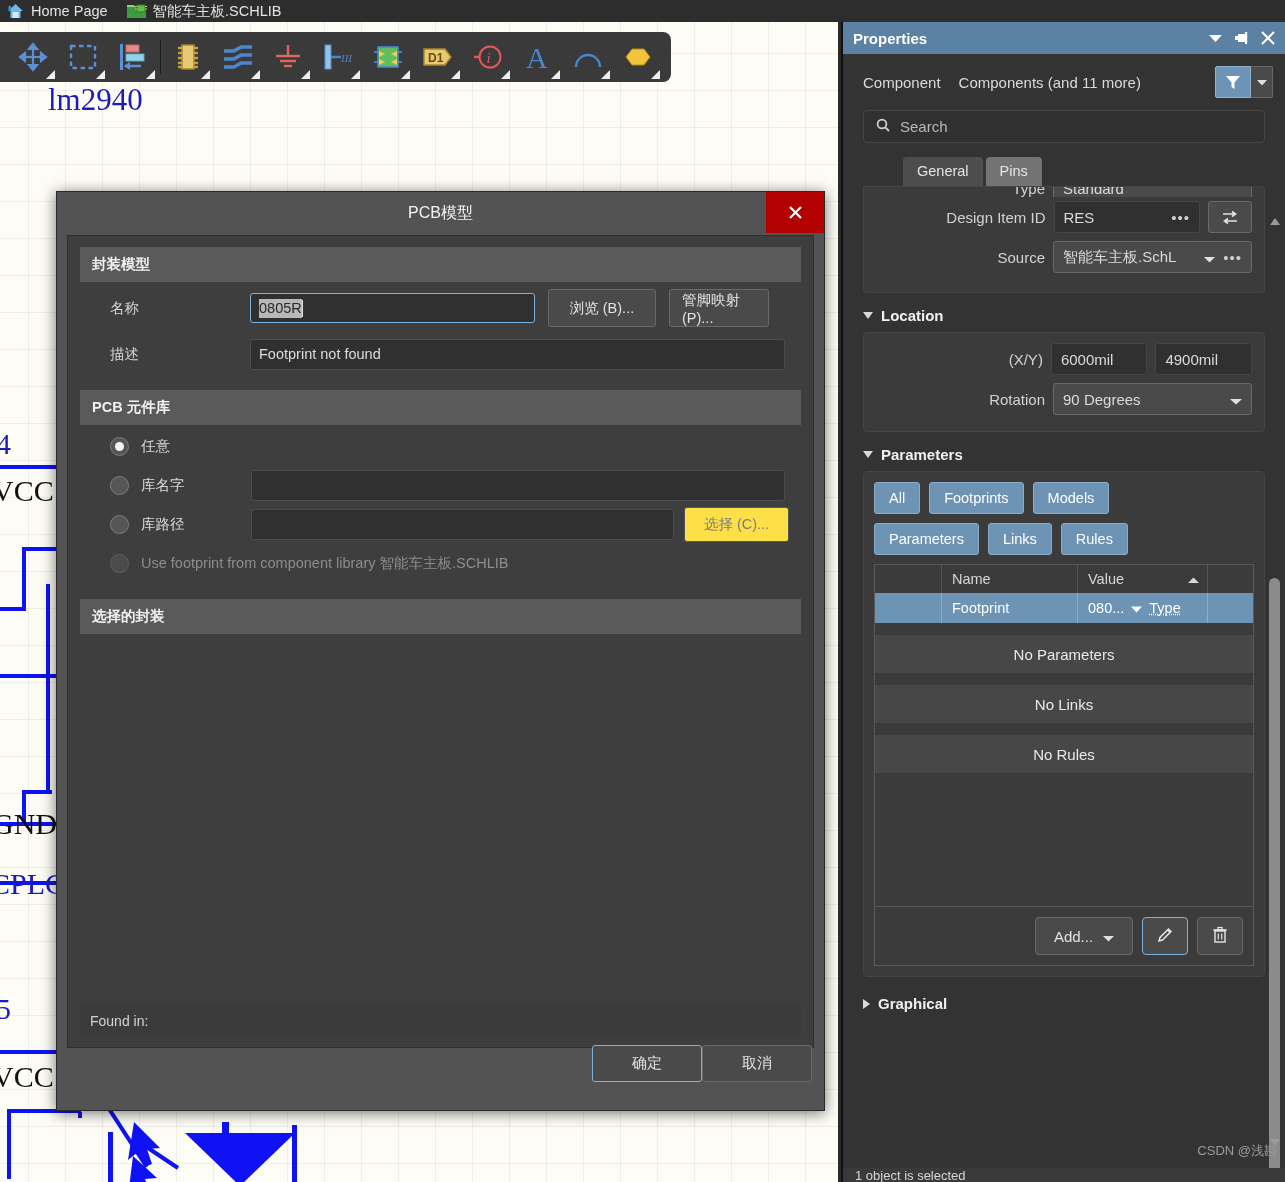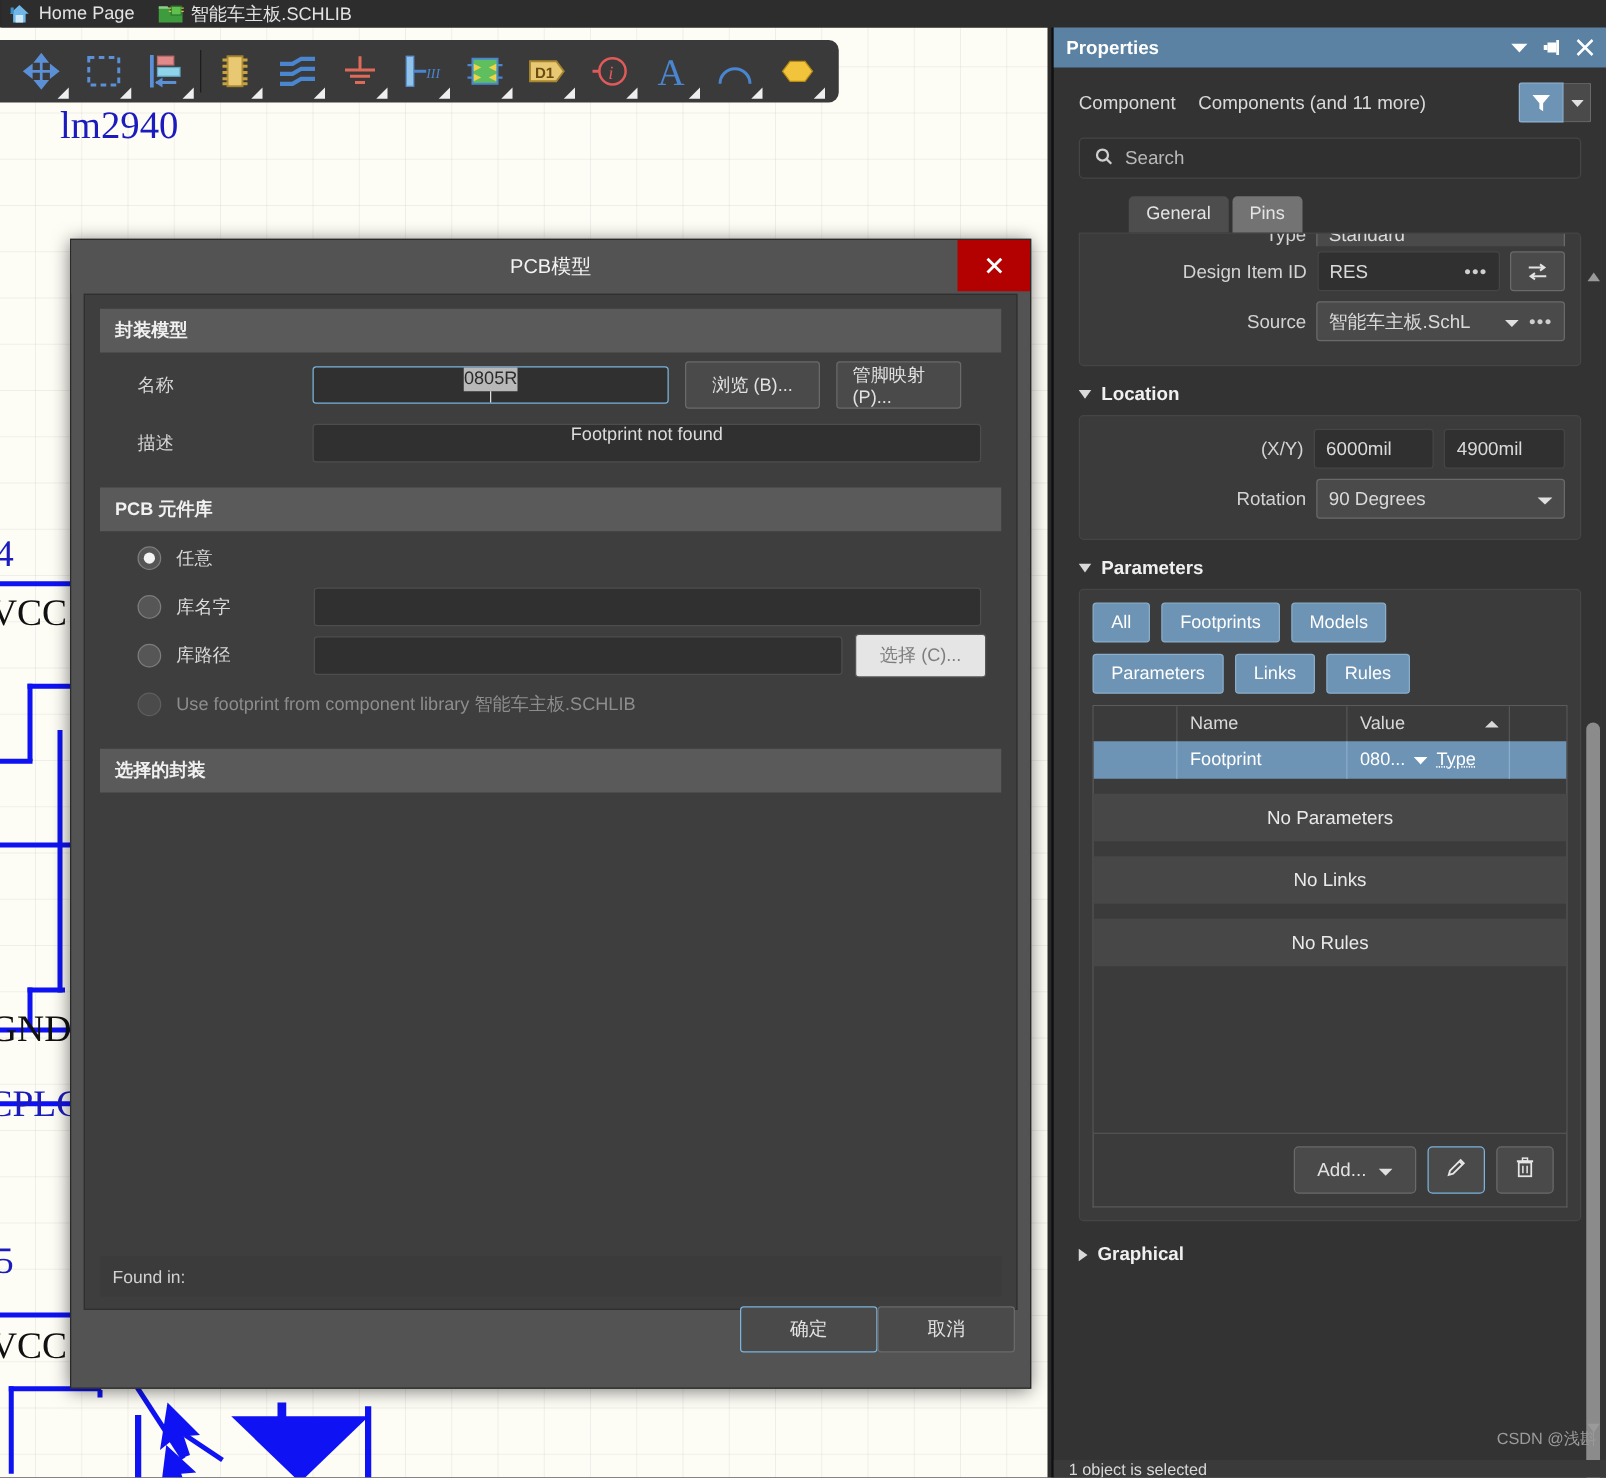--- a/index.html
+++ b/index.html
@@ -97,33 +97,33 @@
   }
   .row { display: flex; align-items: center; height: 48px; }
   .row-label {
     width: 170px; padding-left: 30px;
     color: #d6d6d6; font-size: 14.5px;
   }
   .inp {
     height: 30px; background: #303030;
     border: 1px solid #4d4d4d; border-radius: 3px;
     color: #dcdcdc; font-size: 14.5px;
-    display: flex; align-items: center; padding: 0 8px; flex-direction: column;
+    display: flex; align-items: center; padding: 0 8px;
   }
   .inp.focus { border: 1px solid #7ab3dd; }
   .sel-text { background: #b8b8b8; color: #2b2b2b; padding: 1px 0 2px 0;}
   .caret { display:inline-block; width:1px; height:17px; background:#e0e0e0; margin-left:0px;}
   .btn {
     height: 38px; background: #4a4a4a;
     border: 1px solid #6a6a6a; border-radius: 3px;
     color: #e2e2e2; font-size: 14.5px;
     display: flex; align-items: center; justify-content: center;
     padding: 0 12px;
   }
-  .btn.disabled { color: #7d7d7d; border-color: #565656; background: #e5e5e5; }
+  .btn.disabled { color: #7d7d7d; border-color: #565656; background: #fde047; }
   .btn.primary { border-color: #7ab3dd; }
 
   .radio-row { display: flex; align-items: center; height: 39px; padding-left: 30px; }
   .radio {
     width: 19px; height: 19px; border-radius: 50%;
     background: #565656; border: 1px solid #7d7d7d;
     display: flex; align-items: center; justify-content: center;
     flex: 0 0 auto;
   }
   .radio.on::after {

